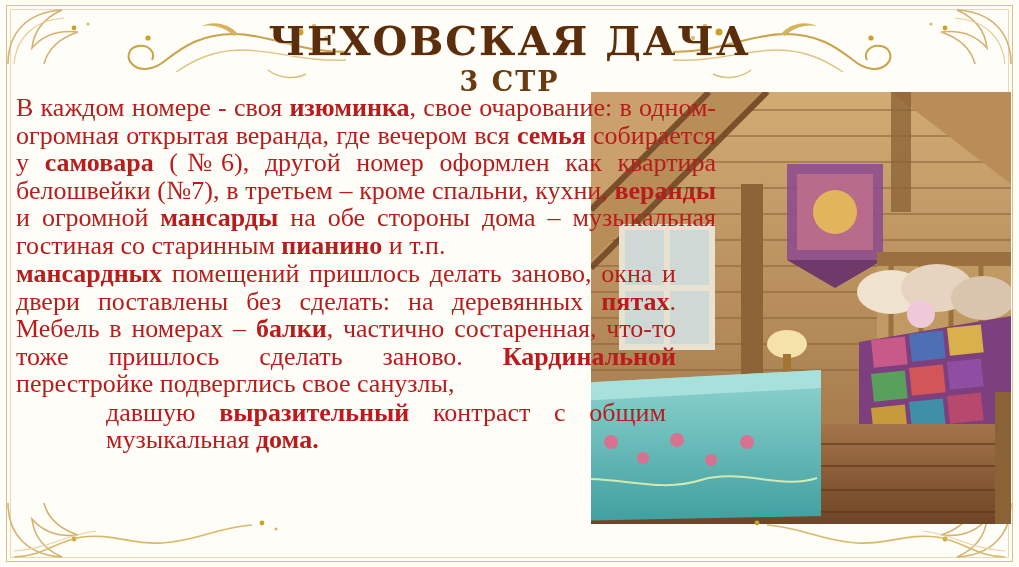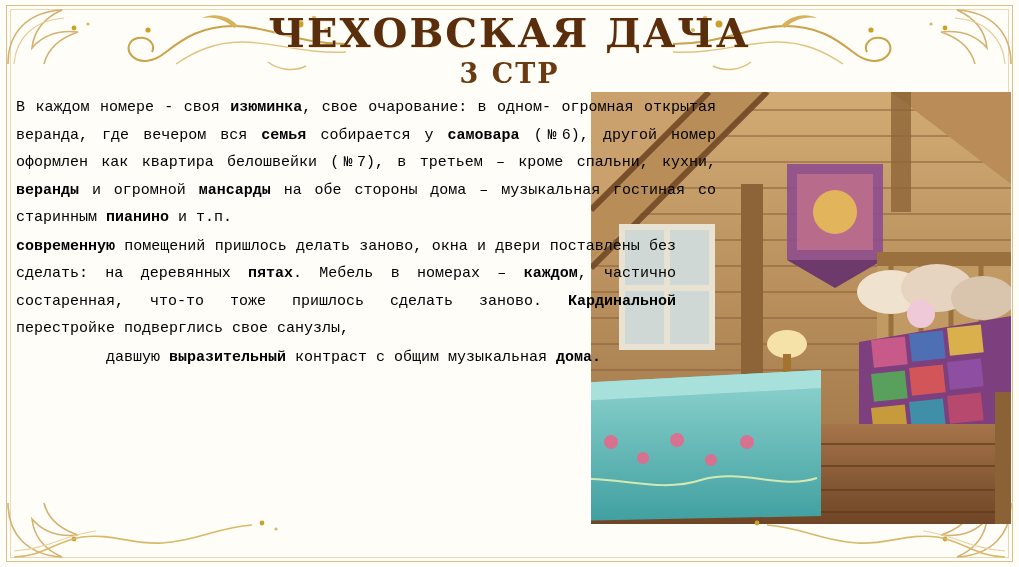--- a/index.html
+++ b/index.html
@@ -49,21 +49,21 @@
   .corner svg { display: block; }
   .corner-tl { left: 4px;  top: 4px; }
   .corner-tr { right: 4px; top: 4px;  transform: scaleX(-1); }
   .corner-bl { left: 4px;  bottom: 4px; transform: scaleY(-1); }
   .corner-br { right: 4px; bottom: 4px; transform: scale(-1,-1); }
 
   
   .header {
     position: absolute;
     left: 0;
-    top: 0;
+    top: 8px;
     width: 1019px;
     height: 92px;
   }
   .header-ornament {
     position: absolute;
     top: 8px;
     width: 230px;
     height: 72px;
   }
   .orn-left  { left: 118px; }
@@ -107,24 +107,24 @@
     background: #6d4a2c;
   }
   .photo svg { display: block; }
 
   
   .article {
     position: absolute;
     left: 16px;
     top: 94px;
     width: 700px;
-    font-family: Liberation Mono, monospace;
-    font-size: 15px;
+    font-family: Liberation Serif, serif;
+    font-size: 26px;
     line-height: 27.5px;
-    color: #000000;
+    color: #b91c1c;
     text-align: justify;
     text-justify: inter-word;
   }
   .article p {
     margin: 0 0 0 0;
   }
   .article p + p { margin-top: 1px; }
   .article b { font-weight: bold; }
 
   .p1 { width: 700px; }
@@ -333,21 +333,21 @@
           <path d="M-40 392 C10 376 60 404 110 388 C150 376 190 398 226 386"></path>
         </g>
       </g>
 
       <rect x="404" y="300" width="16" height="132" fill="#8a6236"></rect>
     </svg>
   </div>
 
   <div class="article">
     <p class="p1"><span> В каждом номере - своя </span><b>изюминка</b><span>, свое очарование: в одном- огромная открытая веранда, где вечером вся </span><b>семья</b><span> собирается у </span><b>самовара</b><span> (№6), другой номер оформлен как квартира белошвейки (№7), в третьем – кроме спальни, кухни, </span><b>веранды</b><span> и огромной </span><b>мансарды</b><span> на обе стороны дома – музыкальная  гостиная со старинным </span><b>пианино</b><span> и т.п.</span></p>
-    <p class="p3"><b>современную</b><span> помещений пришлось делать заново, окна и двери поставлены без сделать: на деревянных </span><b>пятах</b><span>. Мебель в номерах – </span><b>каждом</b><span>, частично состаренная, что-то тоже пришлось сделать заново. </span><b>Кардинальной</b><span> перестройке подверглись свое санузлы,</span></p>
+    <p class="p3"><b>мансардных</b><span> помещений пришлось делать заново, окна и двери поставлены без сделать: на деревянных </span><b>пятах</b><span>. Мебель в номерах – </span><b>балки</b><span>, частично состаренная, что-то тоже пришлось сделать заново. </span><b>Кардинальной</b><span> перестройке подверглись свое санузлы,</span></p>
     <p class="p5"><span>давшую </span><b>выразительный</b><span> контраст с общим музыкальная </span><b>дома.</b></p>
   </div>
 
   <div class="bottom-ornament">
     <svg width="320" height="54" viewBox="0 0 320 54" fill="none">
       <path d="M2 50 C30 50 44 34 70 30 C100 26 120 38 150 36 C186 34 206 20 240 18" stroke="#d6bركة" stroke-width="0" fill="none"></path>
       <path d="M2 50 C30 50 44 34 70 30 C100 26 120 38 150 36 C186 34 206 20 240 18" stroke="#d8b96a" stroke-width="1.6" fill="none"></path>
       <path d="M2 44 C36 42 52 28 84 24" stroke="#e6d2a2" stroke-width="1.2" fill="none"></path>
       <circle cx="250" cy="16" r="2.4" fill="#c9a227"></circle>
       <circle cx="264" cy="22" r="1.6" fill="#d8b96a"></circle>

